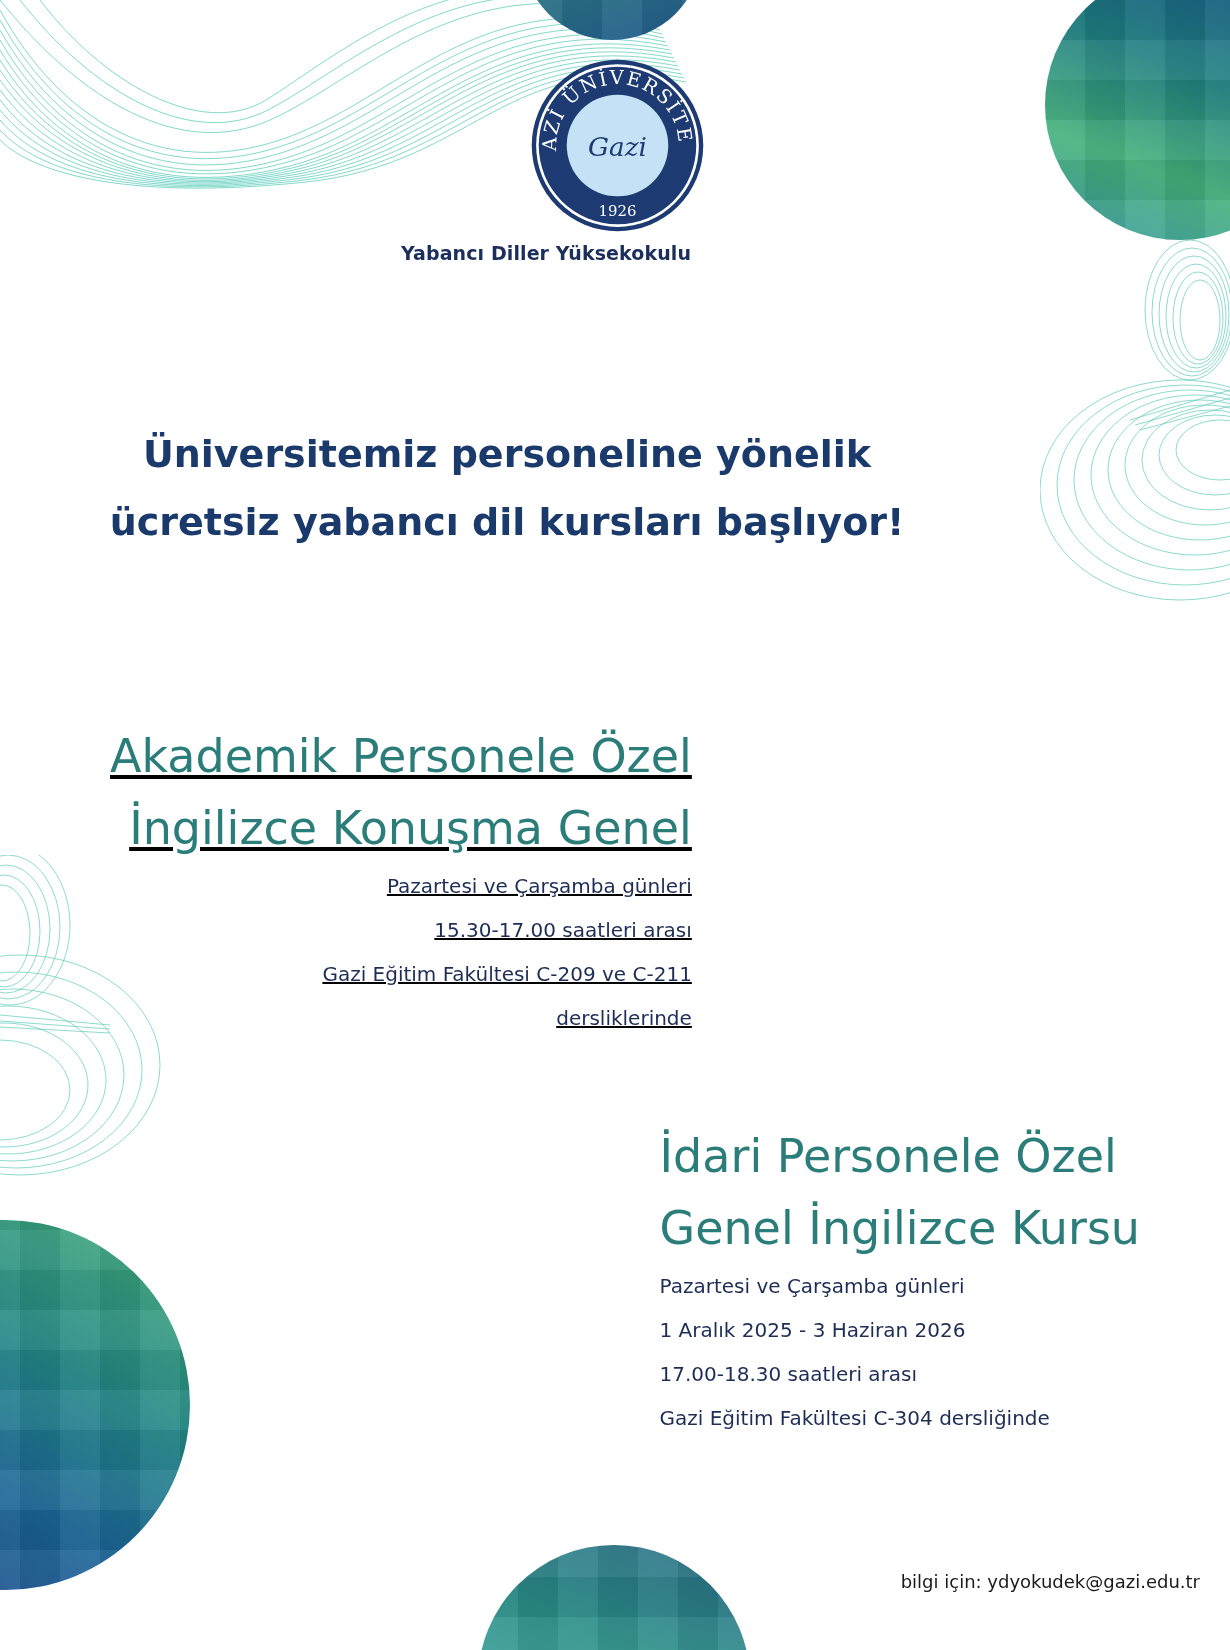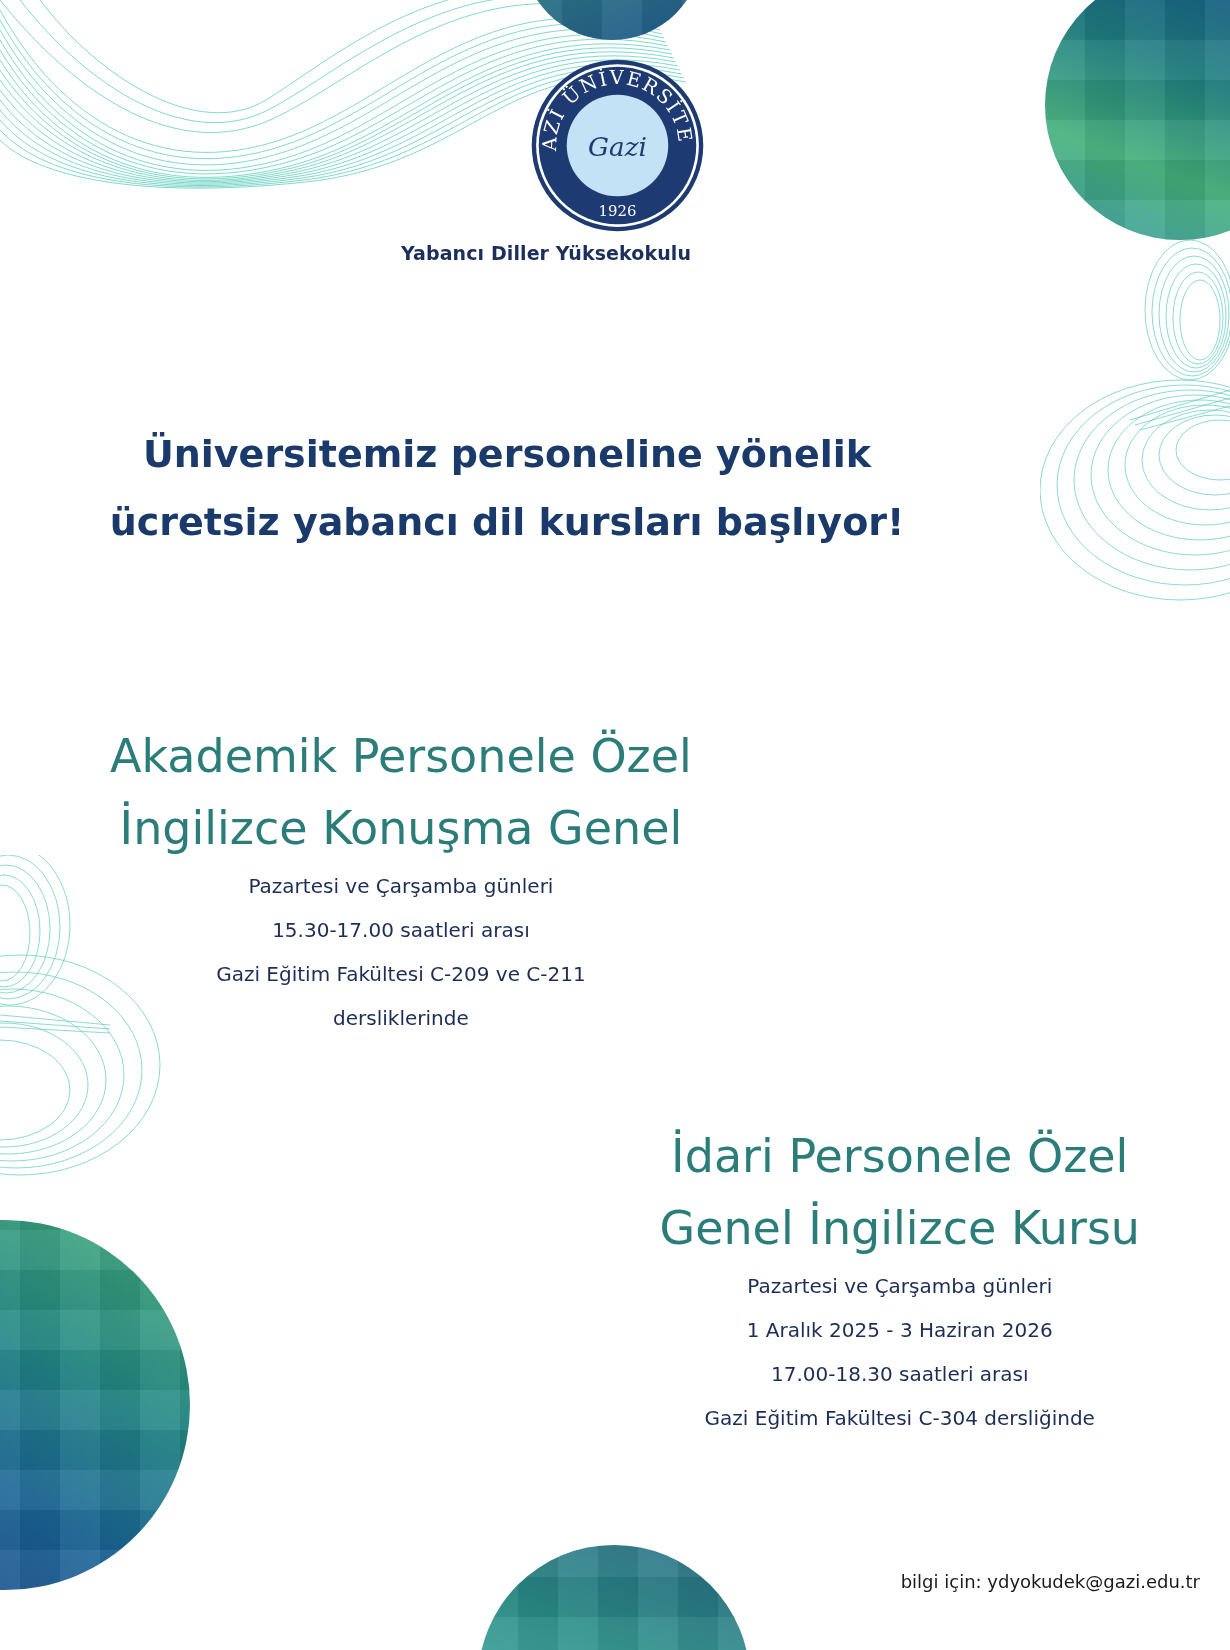--- a/index.html
+++ b/index.html
@@ -19,22 +19,22 @@
   .logo-caption {
     position:absolute; left:0; width:1092px; top:242px; text-align:center;
     font-weight:bold; font-size:19px; color:#1c2f5c; letter-spacing:0.1px;
   }
   .headline {
     position:absolute; left:0; width:1014px; top:420px; text-align:center;
     font-weight:bold; font-size:38px; line-height:68px; color:#1b3a6c;
   }
   .course-title { font-size:46px; line-height:72px; color:#2b7d79; }
   .course-detail { font-size:20px; line-height:44px; color:#1d2d55; }
-  .course-left { position:absolute; left:110px; top:720px; text-align:center; }
-  .course-right { position:absolute; right:90px; top:1120px; text-align:center; }
+  .course-left { position:absolute; left:110px; top:720px; text-align:right;text-decoration:underline; }
+  .course-right { position:absolute; right:90px; top:1120px; text-align:left; }
   .contact {
     position:absolute; right:30px; top:1571px; font-size:18px; color:#1a1a1a;margin-left:28px;
   }
 </style>
 </head>
 <body>
 
 <svg class="deco" style="left:0;top:0" width="760" height="200" viewBox="0 0 760 200">
   <g fill="none" stroke="#46c7b3" stroke-width="0.8" opacity="0.85">
     <path d="M0 10 C 60 120, 160 180, 280 140 S 480 -20, 660 30"></path>

